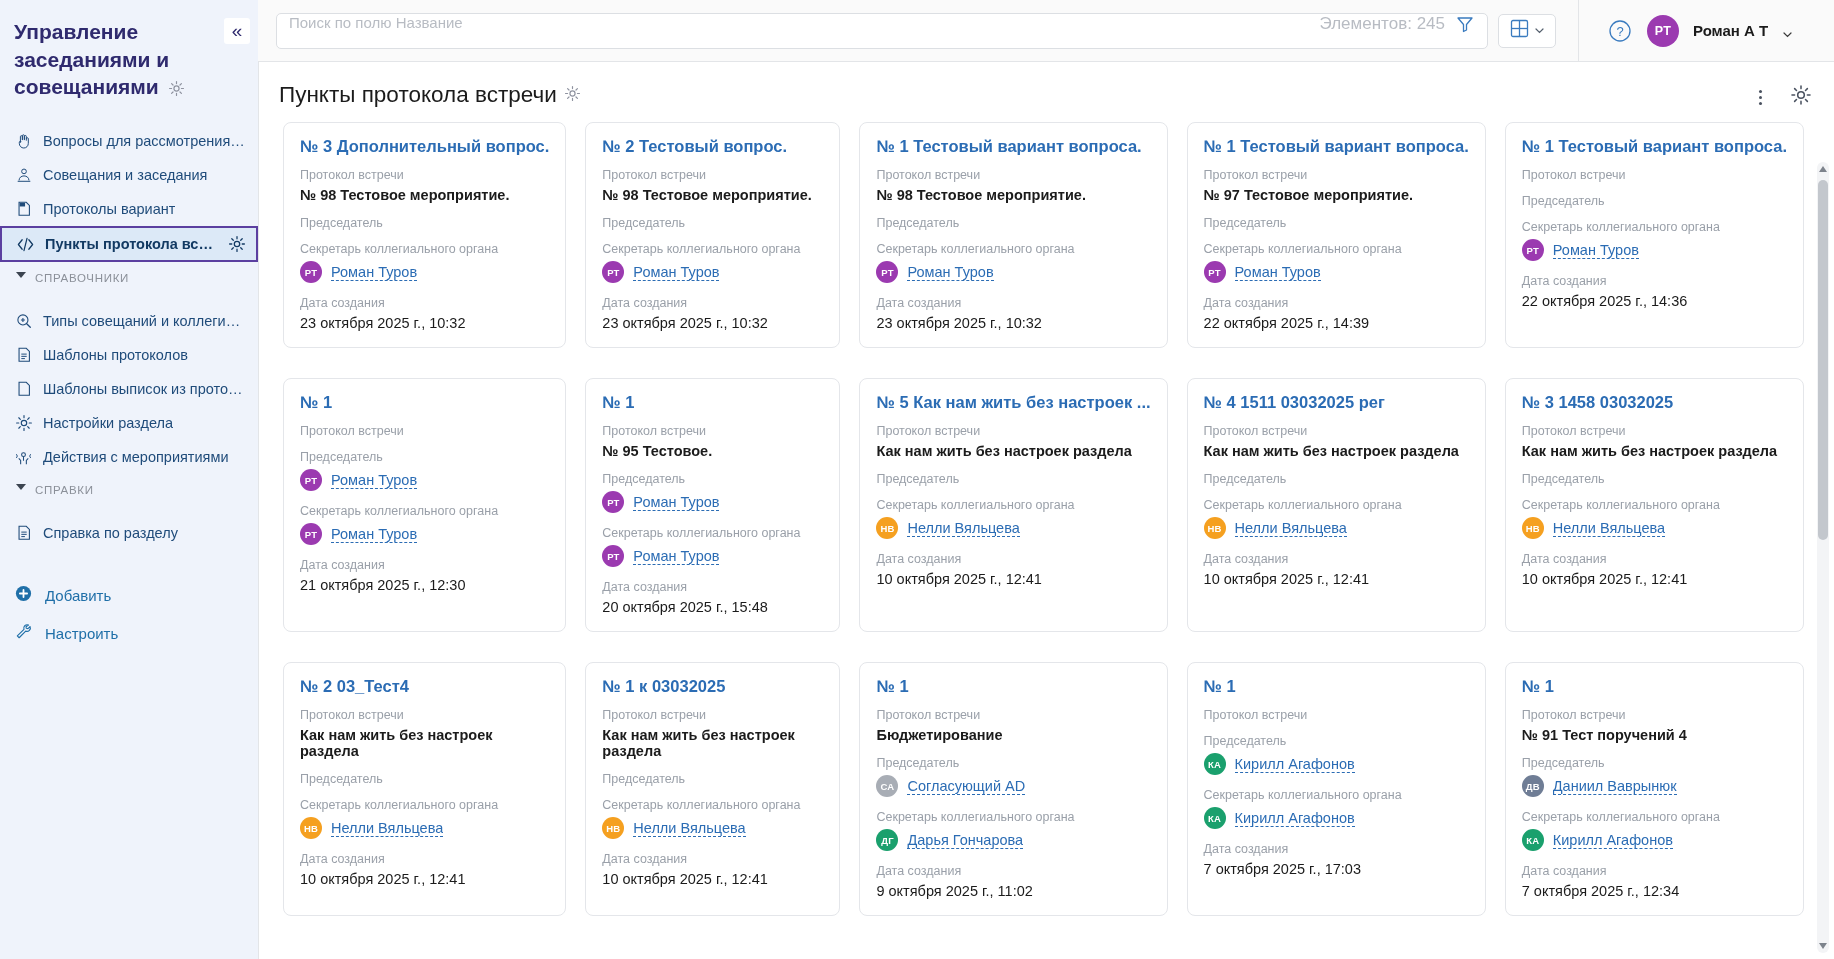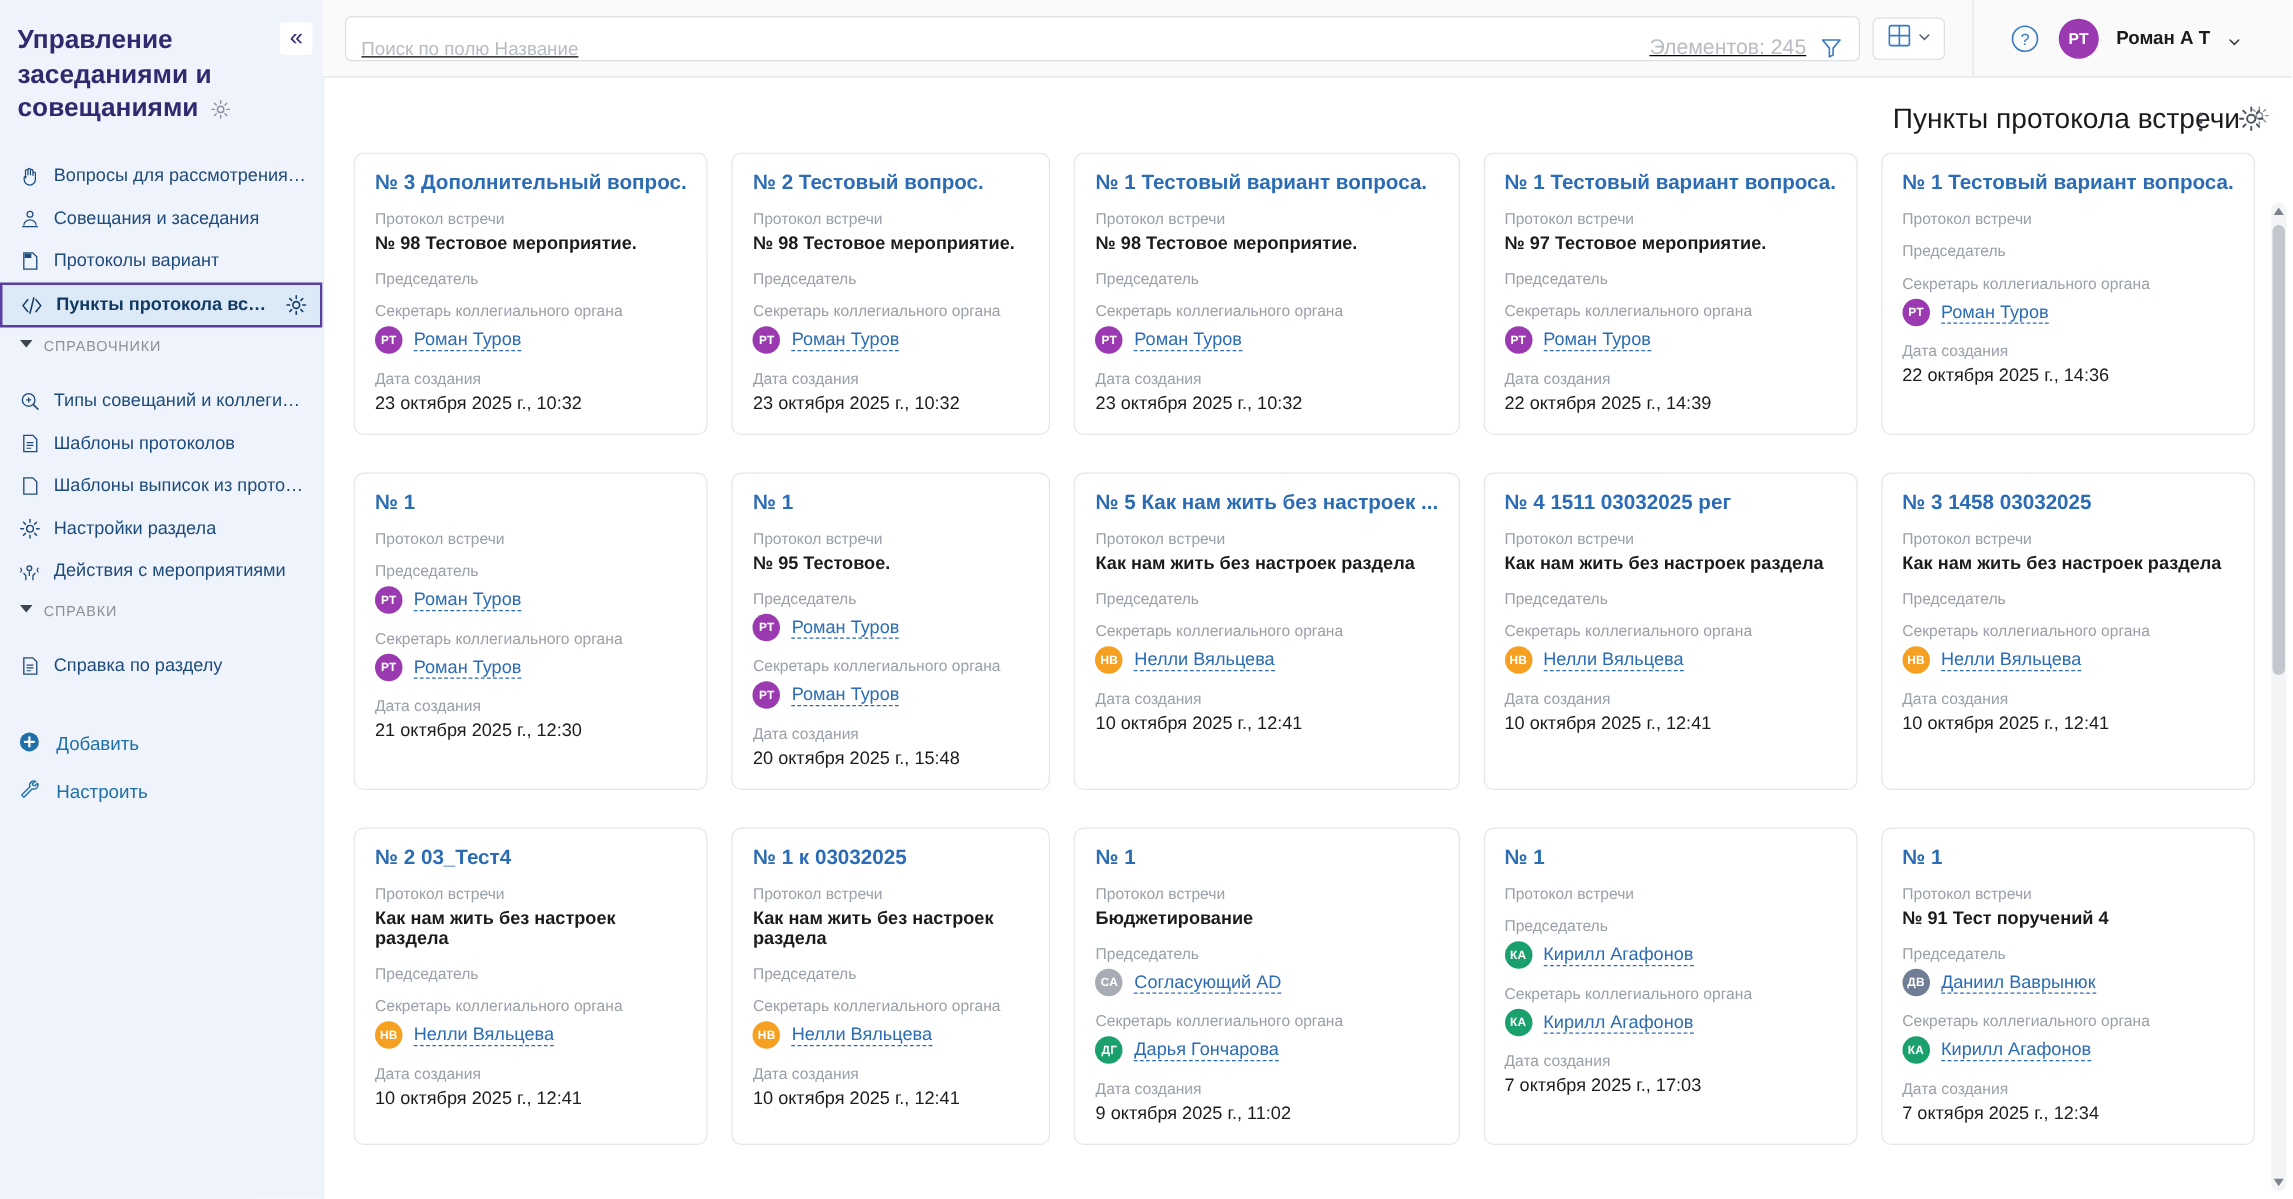--- a/index.html
+++ b/index.html
@@ -22,24 +22,23 @@
     z-index: 5;
   }
   .search-wrap {
     flex: 1;
     height: 36px;
     margin-left: 18px;
     margin-right: 10px;
     background: #ffffff;
     border: 1px solid #dcdfe3;
     border-radius: 5px;
-    display: flex; align-items: flex-end;
+    display: flex; align-items: flex-start;
     padding: 0 12px;
     max-width: 1212px;
-    text-decoration: underline;
   }
   .search-input {
     flex: 1;
     border: none; outline: none;
     font-size: 15px;
     font-family: "Liberation Sans", sans-serif;
     color: #303a47;
     background: transparent;
   }
   .search-input::placeholder { color: #b8bcc3; }
@@ -145,21 +144,20 @@
     margin-left: 258px;
     background: #ffffff;
     display: flex; flex-direction: column;
     border-left: 1px solid #e3e5e8;
     position: relative;
   }
   .page-head {
     display: flex; align-items: center;
     padding: 20px 18px 14px 20px;
     position: relative;
-    justify-content: flex-end;
   }
   .page-title {
     font-size: 22.5px; color: #1b1b1b; font-weight: normal;
   }
   .page-head .gear-inline { margin-left: 7px; vertical-align: -2px; }
   .head-actions {
     position: absolute; right: 22px; top: 22px;
     display: flex; align-items: center; gap: 20px;
   }
   .kebab { width: 20px; height: 20px; cursor: pointer; display:flex; align-items:center; justify-content:center;}

